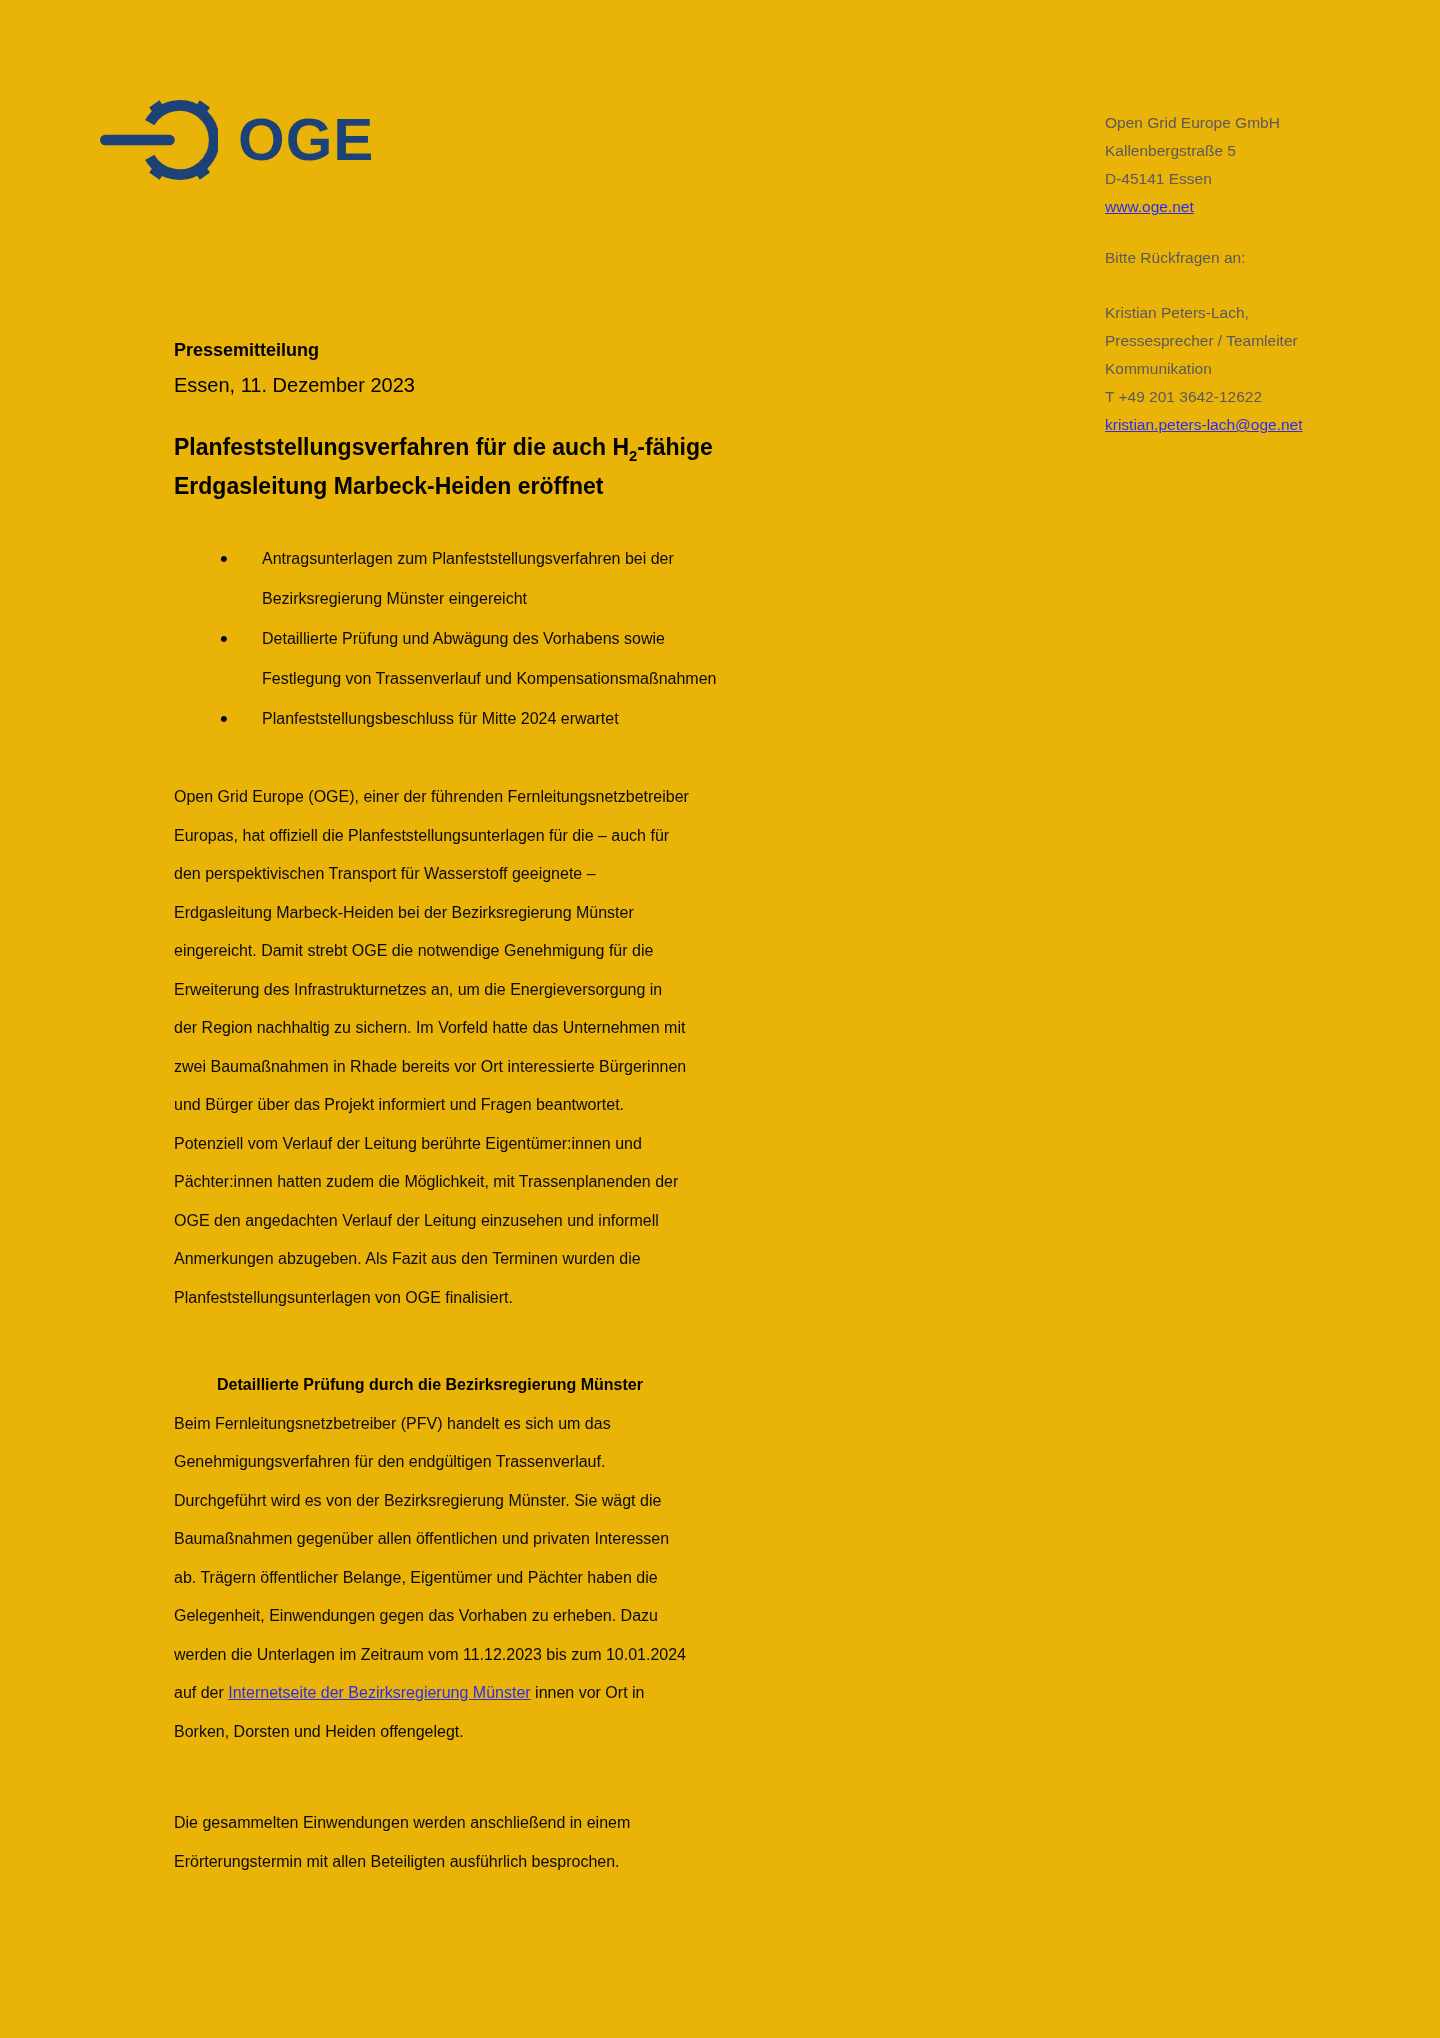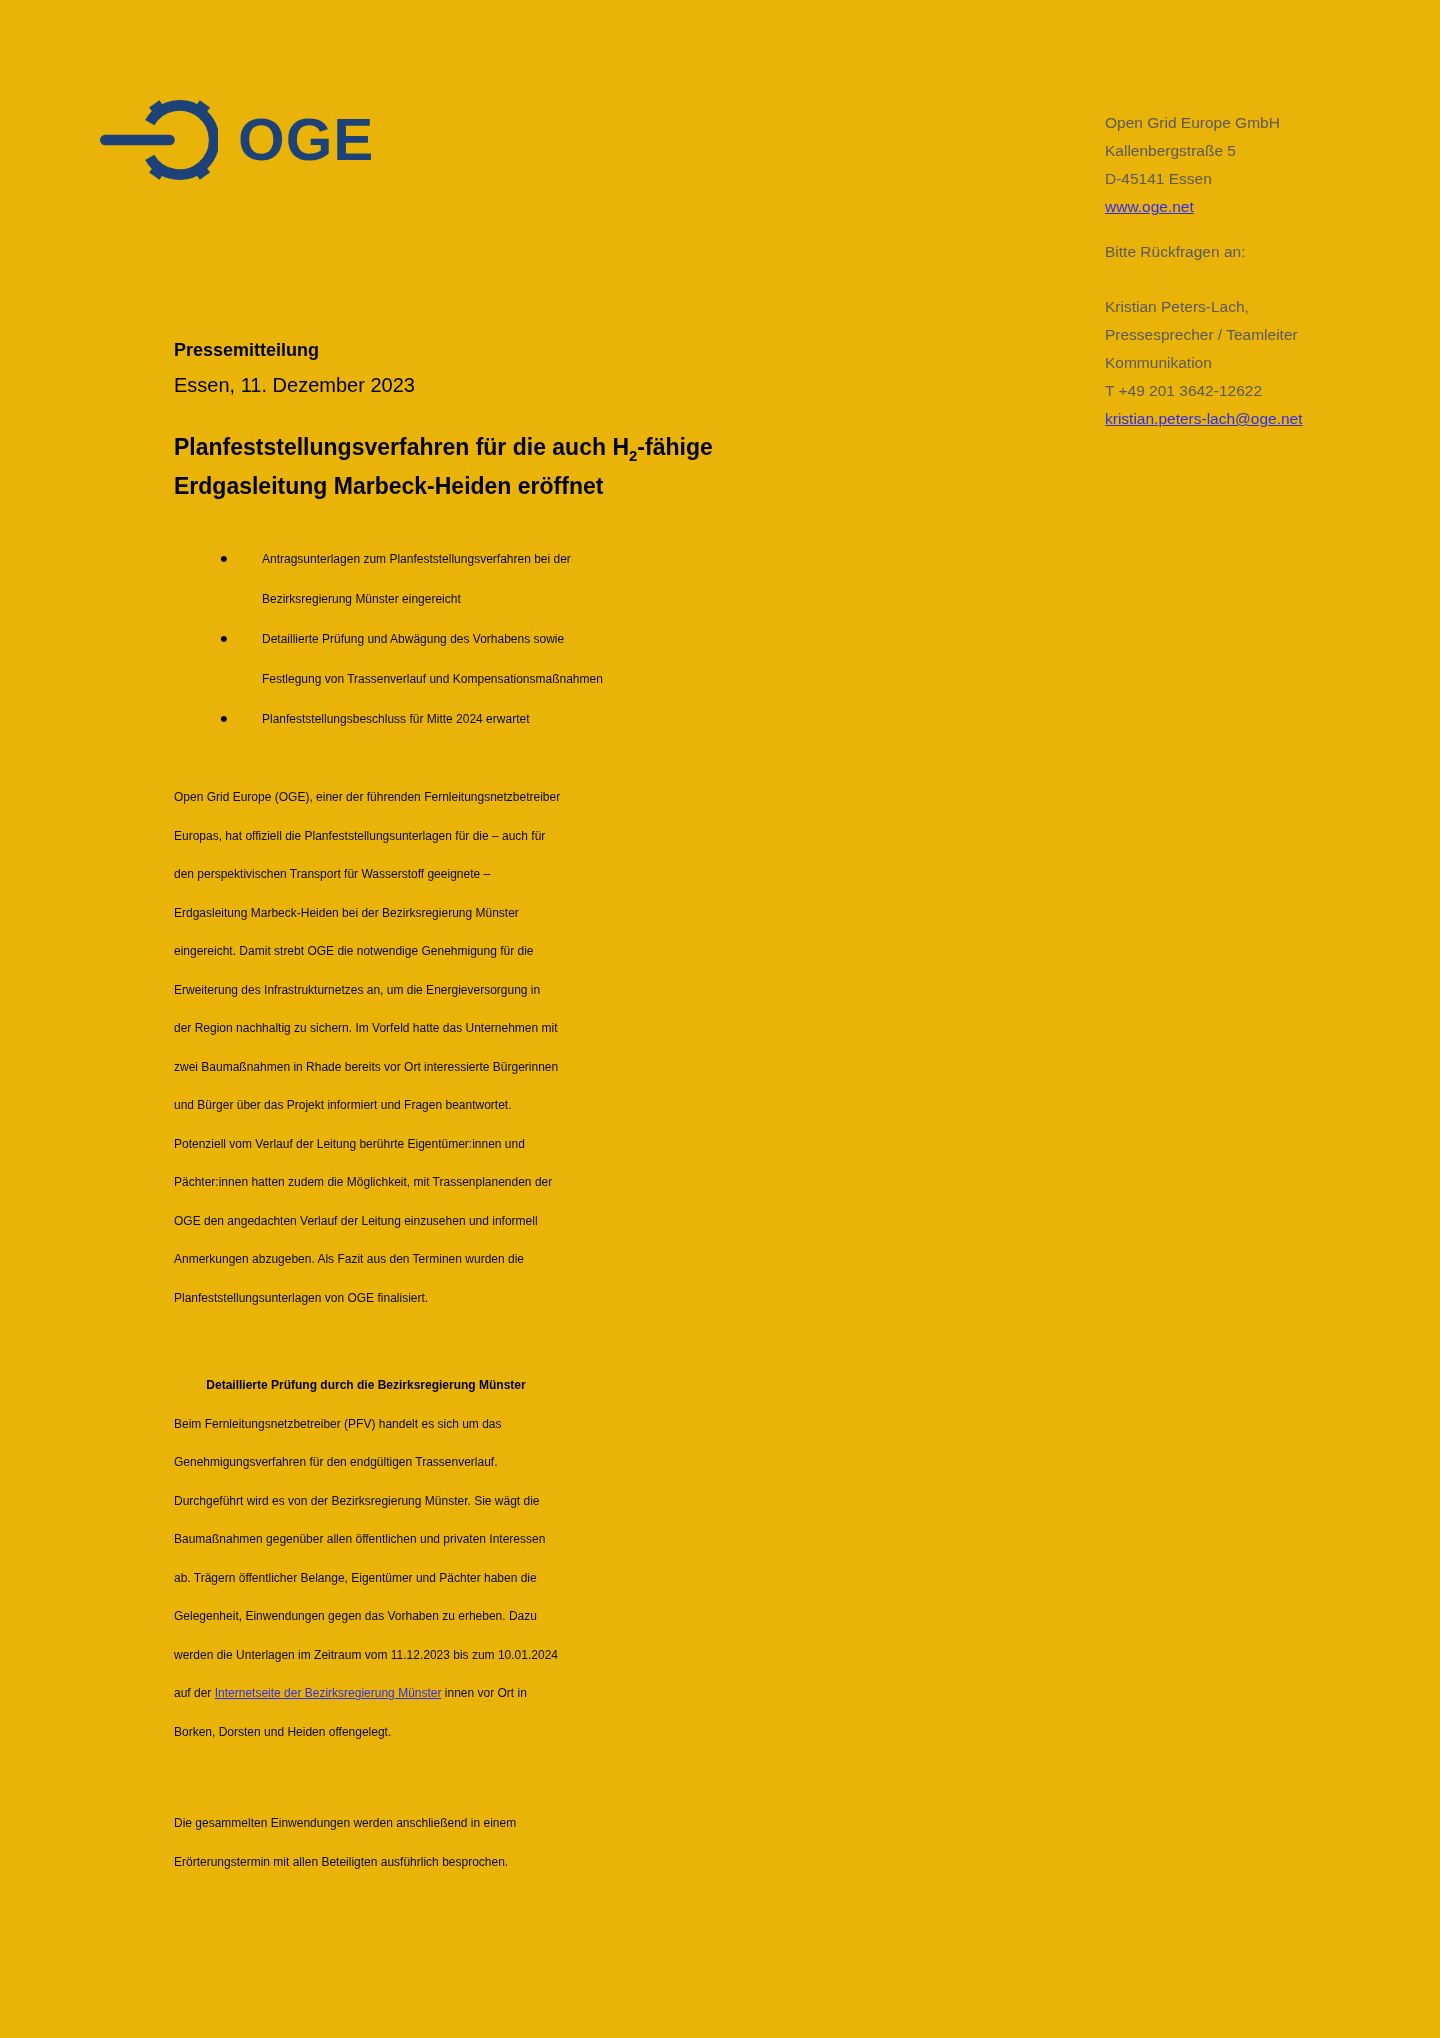--- a/index.html
+++ b/index.html
@@ -23,39 +23,39 @@
     letter-spacing:1px;
     margin-left:20px;
     line-height:1;
   }
   
   .contact{
     position:absolute;left:1105px;top:109px;width:300px;
     font-size:15.5px;line-height:28px;color:#5a5a5a;
   }
   .contact .cline{height:28px;white-space:nowrap;}
-  .contact .gap-sm{margin-bottom:17px;}
+  .contact .gap-sm{margin-bottom:23px;}
   .contact .gap-md{margin-bottom:27px;}
   a.doclink{color:#2d2df2;text-decoration:underline;cursor:pointer;}
   
   .doc-type{
     position:absolute;left:174px;top:340px;
     font-size:18px;font-weight:700;white-space:nowrap;color:#000;
   }
   .dateline{
     position:absolute;left:174px;top:374px;
     font-size:20px;white-space:nowrap;color:#000;
   }
   .headline{
     position:absolute;left:174px;top:428px;
     font-size:23px;font-weight:700;color:#000;
   }
   .headline .hline{height:39px;line-height:39px;white-space:nowrap;}
   .headline sub{font-size:0.65em;line-height:0;}
-  .body-text{font-size:12px;color:#0a0a0a;}
+  .body-text{font-size:16px;color:#0a0a0a;}
   .tline{height:38.5px;line-height:38.5px;white-space:nowrap;}
   .bullets{
     position:absolute;left:174px;top:539px;width:700px;
     margin:0;padding:0;list-style:none;
   }
   .bullets .bullet-item{position:relative;padding-left:88px;}
   .bullets .bullet-item::before{
     content:"\2022";
     position:absolute;left:46px;top:0;
     height:40px;line-height:40px;font-size:22px;color:#000;

